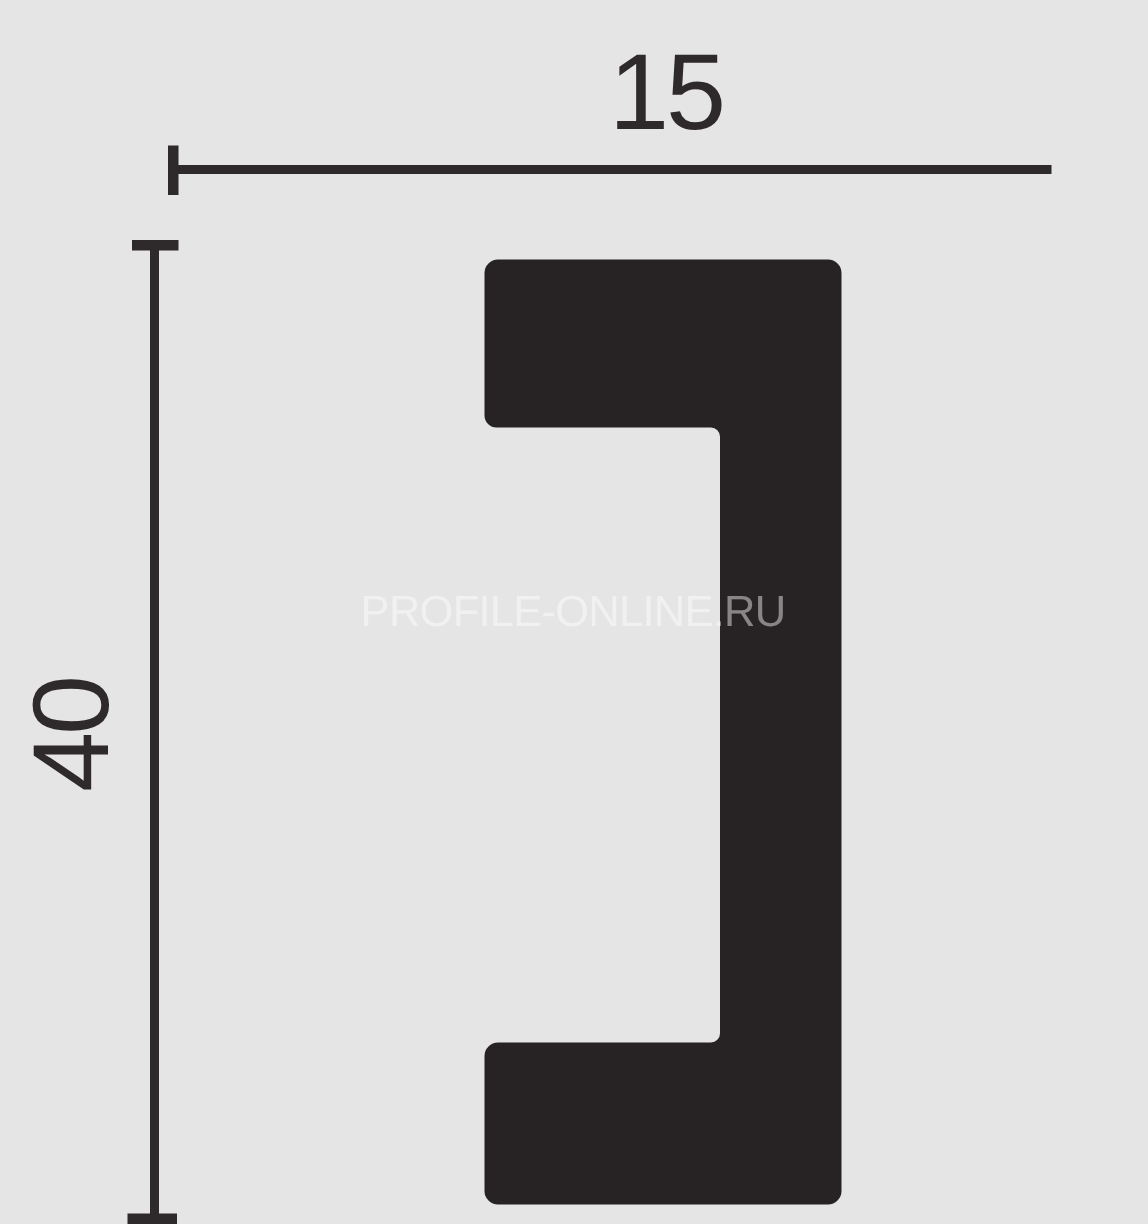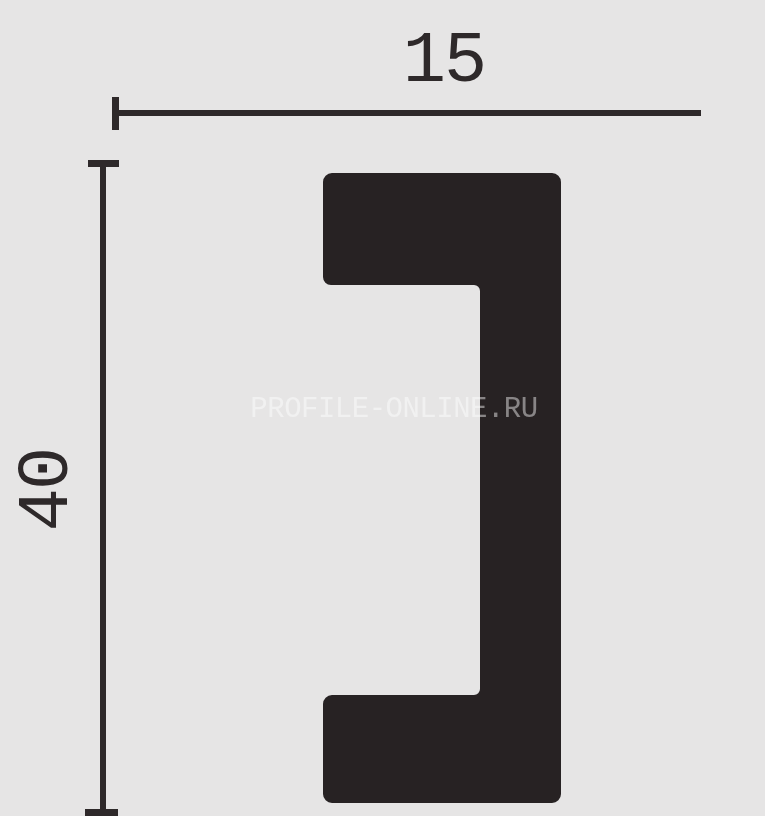--- a/index.html
+++ b/index.html
@@ -9,21 +9,21 @@
     --watermark-color: rgba(255,255,255,0.45);
   }
   * { margin: 0; padding: 0; box-sizing: border-box; }
   html, body { background: var(--background); }
   .canvas {
     position: relative;
     width: 701px;
     height: 816px;
     background: var(--background);
     overflow: hidden;
-    font-family: Liberation Mono, monospace;
+    font-family: Liberation Sans, sans-serif;
   }
   
   .dim-label {
     position: absolute;
     color: var(--dimension-lines);
     font-size: 72px;
     font-weight: 400;
     line-height: 1;
     letter-spacing: -2px;
     white-space: nowrap;
@@ -79,21 +79,20 @@
     left: 382px;
     top: 409px;
     transform: translate(-50%, -50%);
     font-size: 29px;
     font-weight: 400;
     letter-spacing: -0.5px;
     color: var(--watermark-color);
     white-space: nowrap;
     z-index: 3;
     user-select: none;
-    margin-left: 12px;
   }
 </style>
 </head>
 <body>
 
 <div class="canvas">
 
   <div class="dim-label dim-label-width">15</div>
   <div class="hline"></div>
   <div class="tick tick-left"></div>

